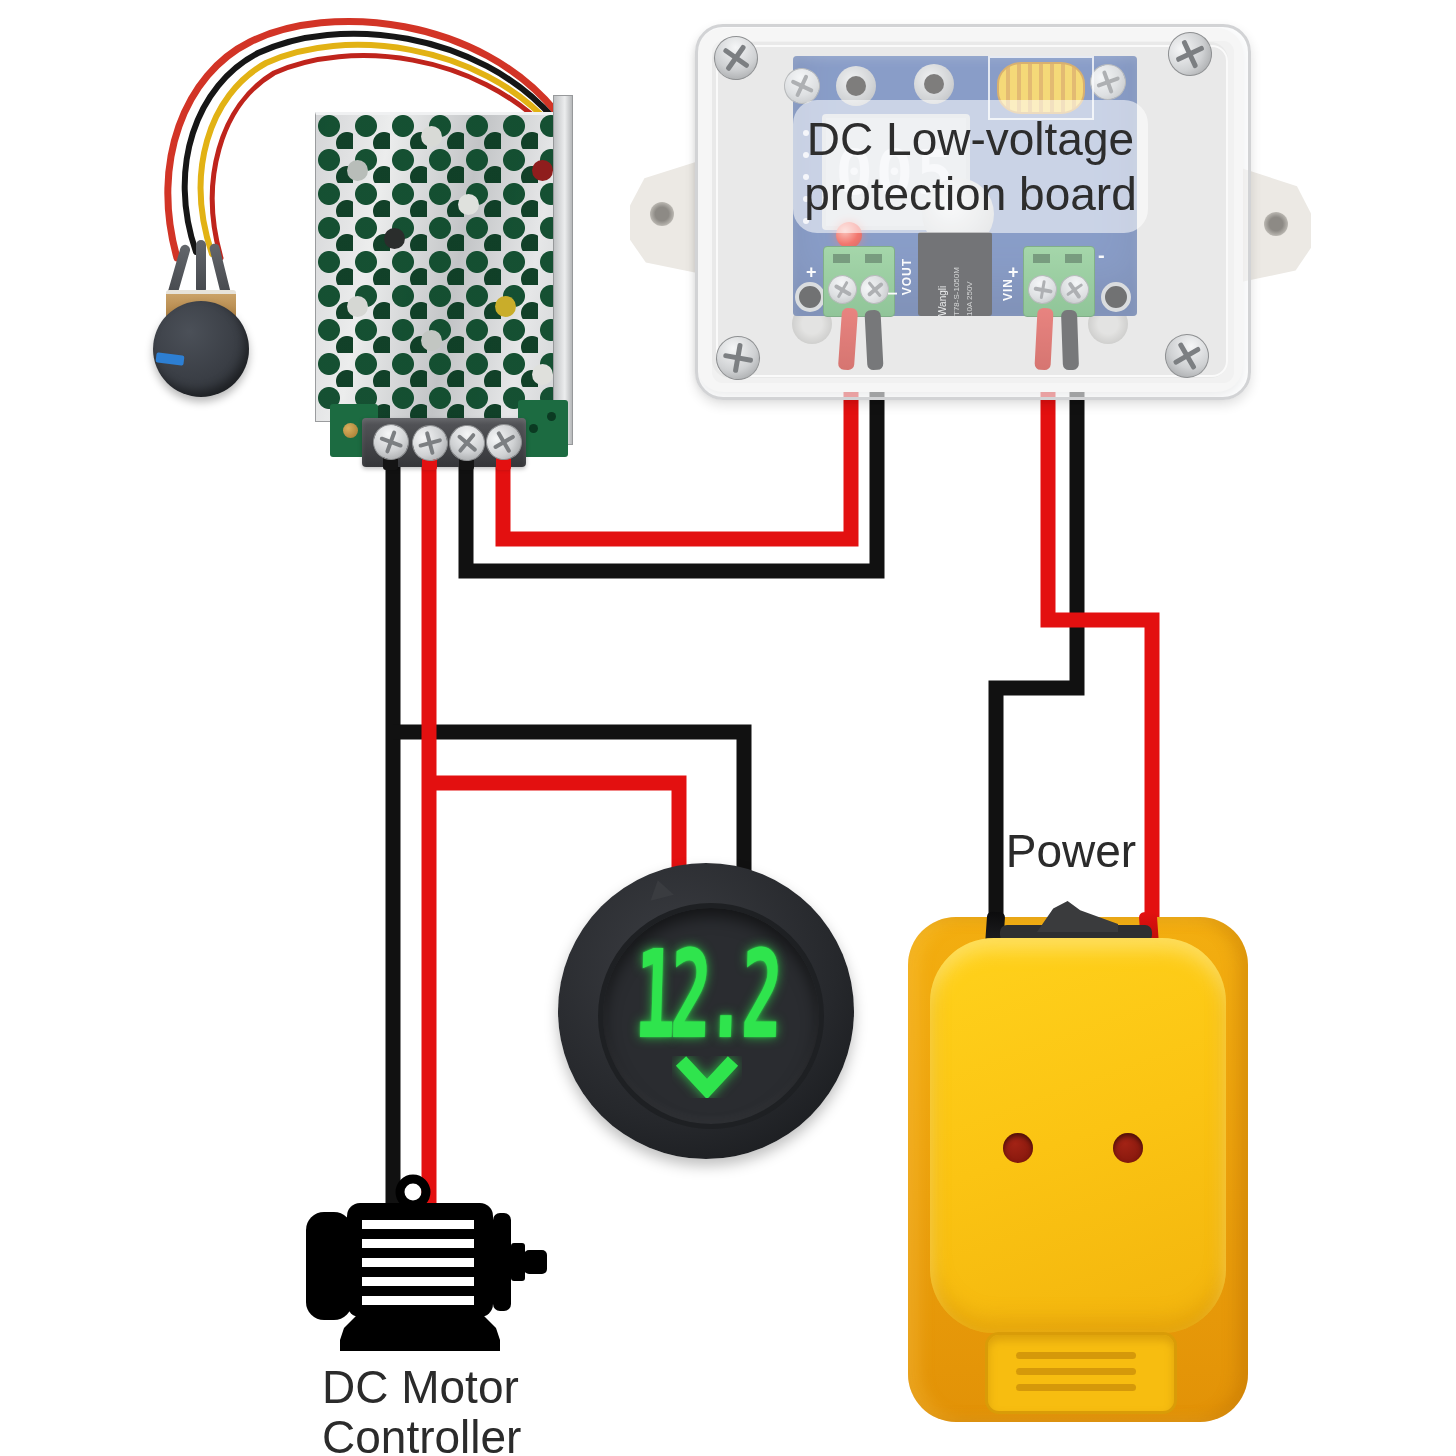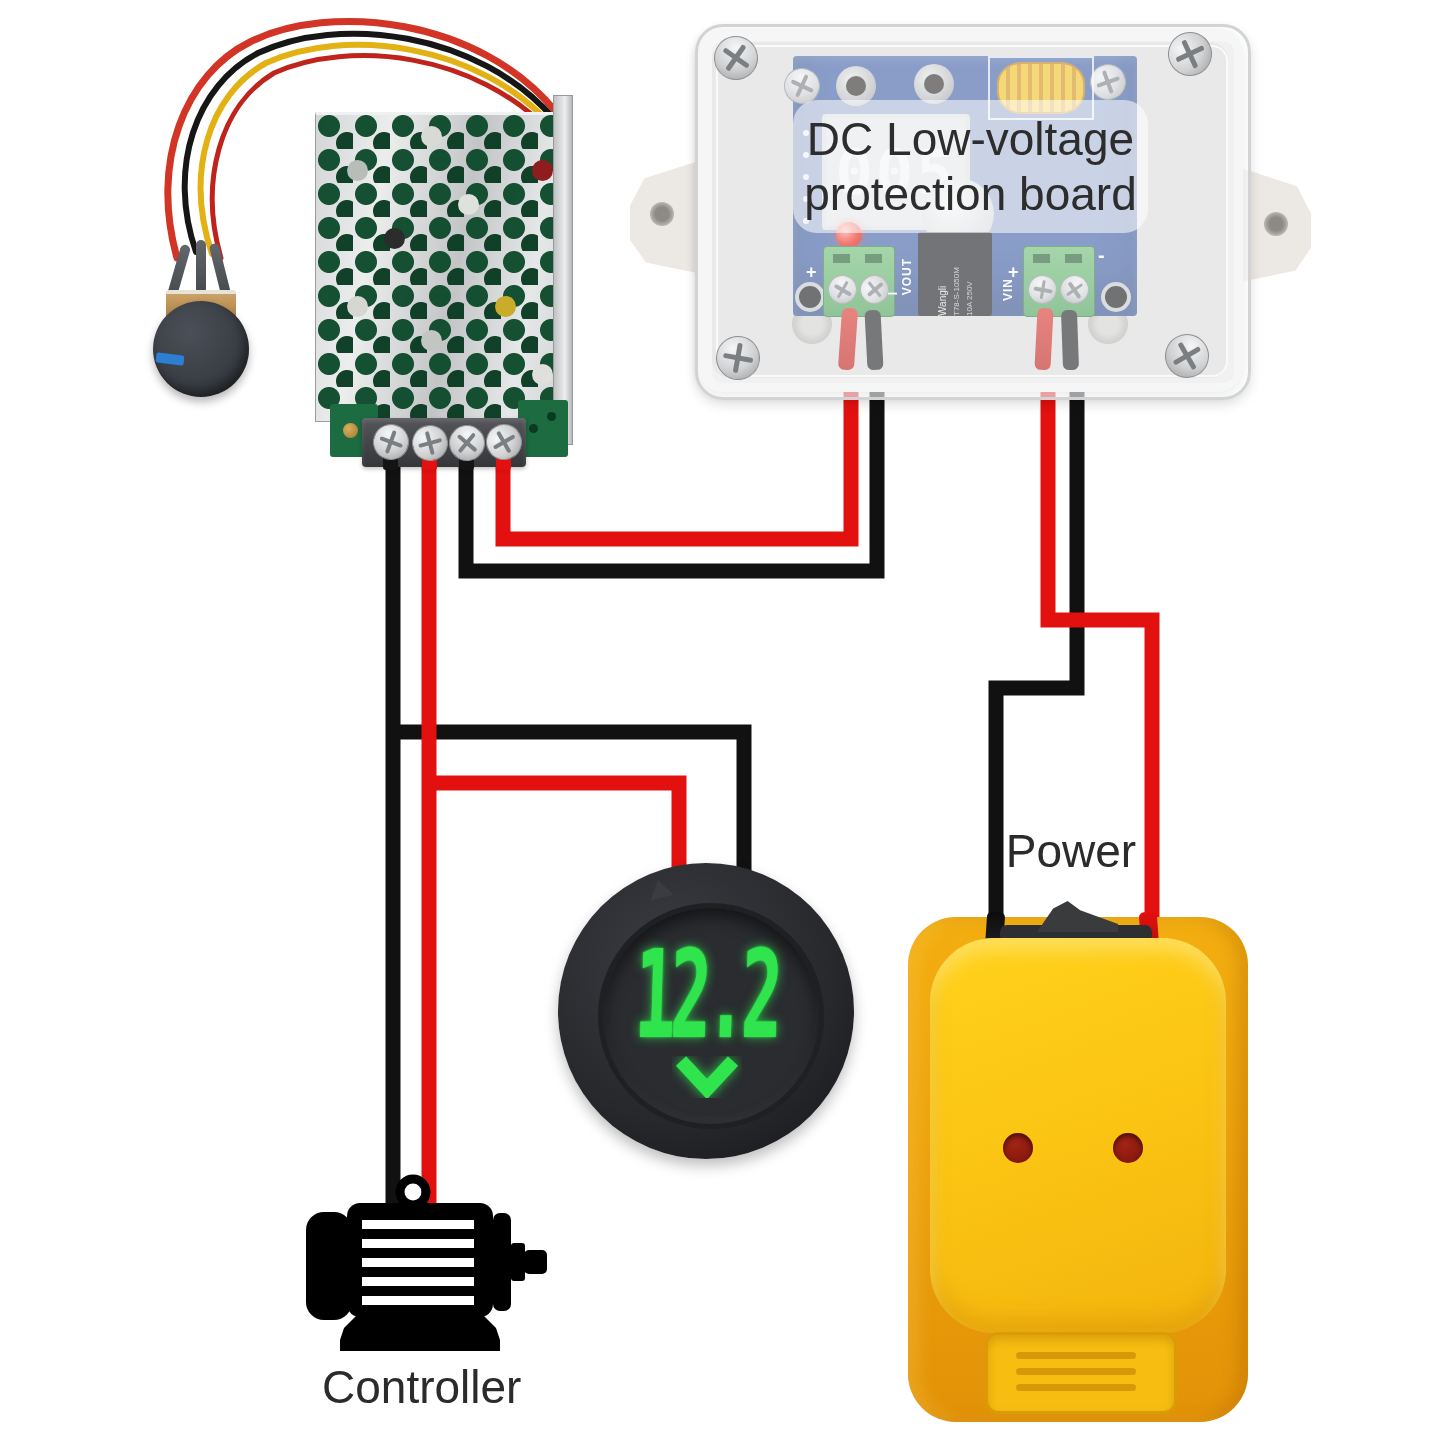--- a/index.html
+++ b/index.html
@@ -228,16 +228,17 @@
     <div class="abs" style="left:1113px;top:1133px;width:30px;height:30px;border-radius:50%;background:radial-gradient(circle at 40% 35%, #a32315, #7e150b);box-shadow:inset 0 3px 5px rgba(0,0,0,.5);"></div>
 
     <div class="abs" style="left:985px;top:1332px;width:186px;height:76px;border-radius:14px;background:#f7bd10;border:3px solid #d99c08;box-shadow:inset 0 5px 9px rgba(170,110,5,.35);"></div>
     <div class="ridge" style="top:1352px;"></div>
     <div class="ridge" style="top:1368px;"></div>
     <div class="ridge" style="top:1384px;"></div>
   </div>
 
   <div class="label z3" style="left:951px;top:826px;width:240px;font-size:46px;line-height:50px;">Power</div>
   <div class="label z3" style="left:322px;top:1362px;width:280px;text-align:left;font-size:46px;line-height:50px;">
+    <span style="display:block;">DC Motor</span>
     <span style="display:block;">Controller</span>
   </div>
 
 </div>
 
 </body></html>

